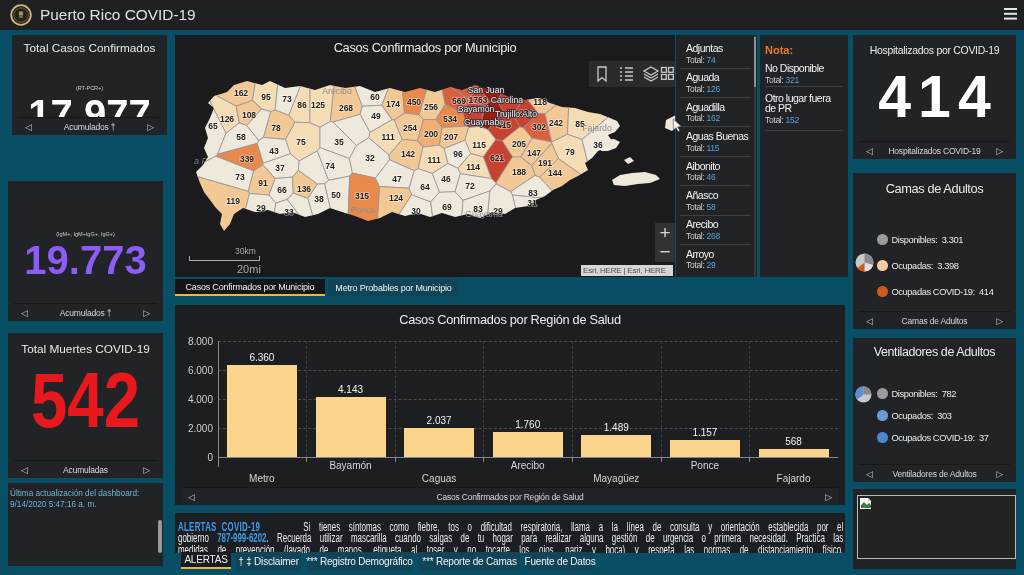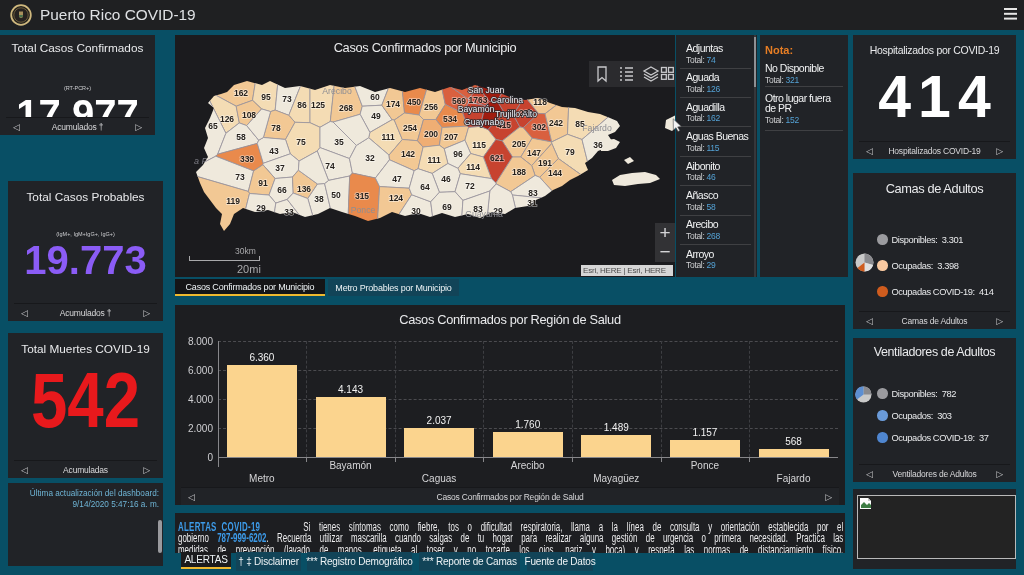--- a/index.html
+++ b/index.html
@@ -30,50 +30,49 @@
 <div class="abs" style="left:0;top:0;width:1024px;height:30px;background:#1f2022"></div>
 <svg class="abs" style="left:9px;top:3px" width="24" height="24" viewBox="0 0 24 24">
 <circle cx="12" cy="12" r="10.5" fill="#23201c"></circle>
 <circle cx="12" cy="12" r="9.8" fill="none" stroke="#cfb87e" stroke-width="1.8"></circle>
 <circle cx="12" cy="12" r="7.2" fill="#262220" stroke="#8a7648" stroke-width="0.7"></circle>
 <path d="M10 8.5 h4 v4 a2 2.6 0 0 1 -4 0 z" fill="#a8905c"></path>
 <path d="M10 12 h4 a2 2.6 0 0 1 -4 0 z" fill="#49724d"></path>
 </svg>
 <div class="abs" style="left:40px;top:6px;font-size:15.4px;color:#dfe1e4">Puerto Rico COVID-19</div>
 <div class="abs" style="left:1004px;top:8px;width:13px;height:2.4px;background:#e6e6e6;box-shadow:0 4.8px 0 #e6e6e6,0 9.6px 0 #e6e6e6"></div>
-<div class="panel" style="left:0;top:35px;width:155px;height:100px">
+<div class="panel" style="left:12px;top:35px;width:155px;height:100px">
       <div class="ptitle" style="padding-top:6px;font-size:11.8px">Total Casos Confirmados</div>
       <div class="ptitle" style="position:absolute;top:50px;width:100%;font-size:5.5px;color:#cccdd0">(RT-PCR+)</div>
       <div class="bignum" style="top:57px;font-size:40px;color:#fff;letter-spacing:0">17.977</div>
       <div class="pfooter" style="bottom:0">
         <span class="arr">◁</span>
         <span class="mid">Acumulados †</span>
         <span class="arr">▷</span>
       </div>
     </div>
 <div class="panel" style="left:8px;top:181px;width:155px;height:140px">
-      <div class="ptitle" style="padding-top:9px;font-size:11.8px">Total Casos Probables</div>
       <div class="ptitle" style="position:absolute;top:50px;width:100%;font-size:5.5px;color:#cccdd0">(IgM+, IgM+IgG+, IgG+)</div>
       <div class="bignum" style="top:57px;font-size:40px;color:#8b5cf6;letter-spacing:0">19.773</div>
       <div class="pfooter" style="bottom:0">
         <span class="arr">◁</span>
         <span class="mid">Acumulados †</span>
         <span class="arr">▷</span>
       </div>
     </div>
 <div class="panel" style="left:8px;top:333px;width:155px;height:145px">
       <div class="ptitle" style="padding-top:9px;font-size:11.8px">Total Muertes COVID-19</div>
       <div class="bignum" style="top:23px;font-size:77px;color:#e8191c;letter-spacing:0;transform:scaleX(0.85)">542</div>
       <div class="pfooter" style="bottom:0">
         <span class="arr">◁</span>
         <span class="mid">Acumuladas</span>
         <span class="arr">▷</span>
       </div>
     </div>
-<div class="panel" style="left:8px;top:483px;width:155px;height:83px;color:#6fb5d6;font-size:8.2px;text-align:right">
+<div class="panel" style="left:8px;top:483px;width:155px;height:83px;color:#6fb5d6;font-size:8.2px;text-align:left">
 <div style="padding:6px 4px 0 2px;line-height:10.5px">Última actualización del dashboard:<br>9/14/2020 5:47:16 a. m.</div>
 <div class="abs" style="right:1px;top:37px;width:4px;height:33px;background:#9a9a9e;border-radius:2px"></div>
 </div>
 <div class="panel" style="left:175px;top:35px;width:500px;height:242px;background:#1b1b1e;overflow:hidden">
 <div class="ptitle" style="padding-top:5px;font-size:12.8px;letter-spacing:-0.3px">Casos Confirmados por Municipio</div>
 <svg style="position:absolute;left:0;top:0" width="500" height="242" viewBox="175 35 500 242">
 <defs>
           <clipPath id="isl">
             <polygon points="221,94 227,92 234,85 247,81 262,85 270,81 285,88 300,86 315,90 330,85 345,88 360,86 375,92 390,88 405,92 420,88 435,92 450,87 462,90 475,85 488,89 500,93 512,98 525,100 538,98 550,103 562,107 575,108 588,112 600,114 610,118 617,121 620,126 615,132 608,135 612,141 606,148 598,151 592,158 585,163 588,170 578,176 570,180 562,186 553,190 545,196 536,200 528,206 515,208 505,214 492,212 480,218 468,214 455,217 442,213 430,217 418,213 405,216 392,212 380,218 368,221 355,216 342,212 330,208 318,214 305,217 292,212 280,214 268,210 255,212 243,208 234,214 230,224 224,231 220,224 222,214 216,208 210,200 204,192 200,183 196,172 203,165 208,157 204,148 208,138 205,128 210,118 214,108 208,103 214,96"></polygon>
           </clipPath>

